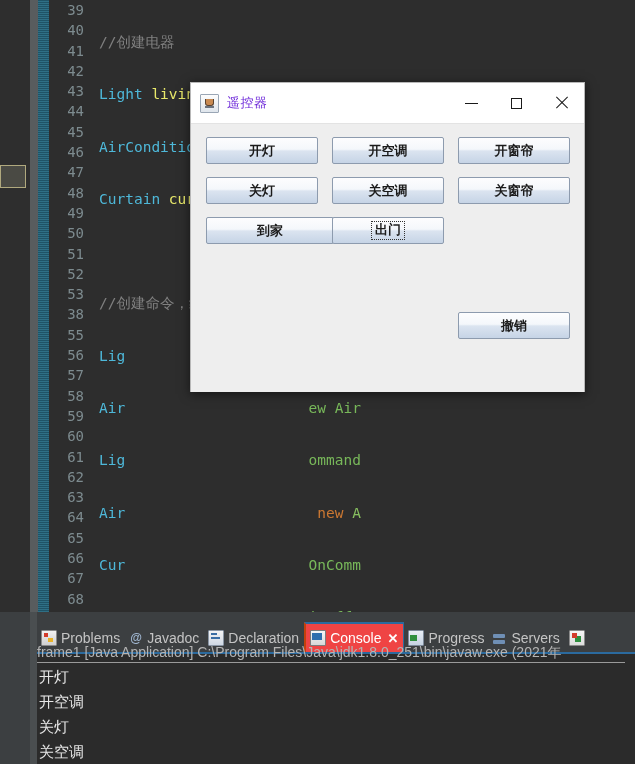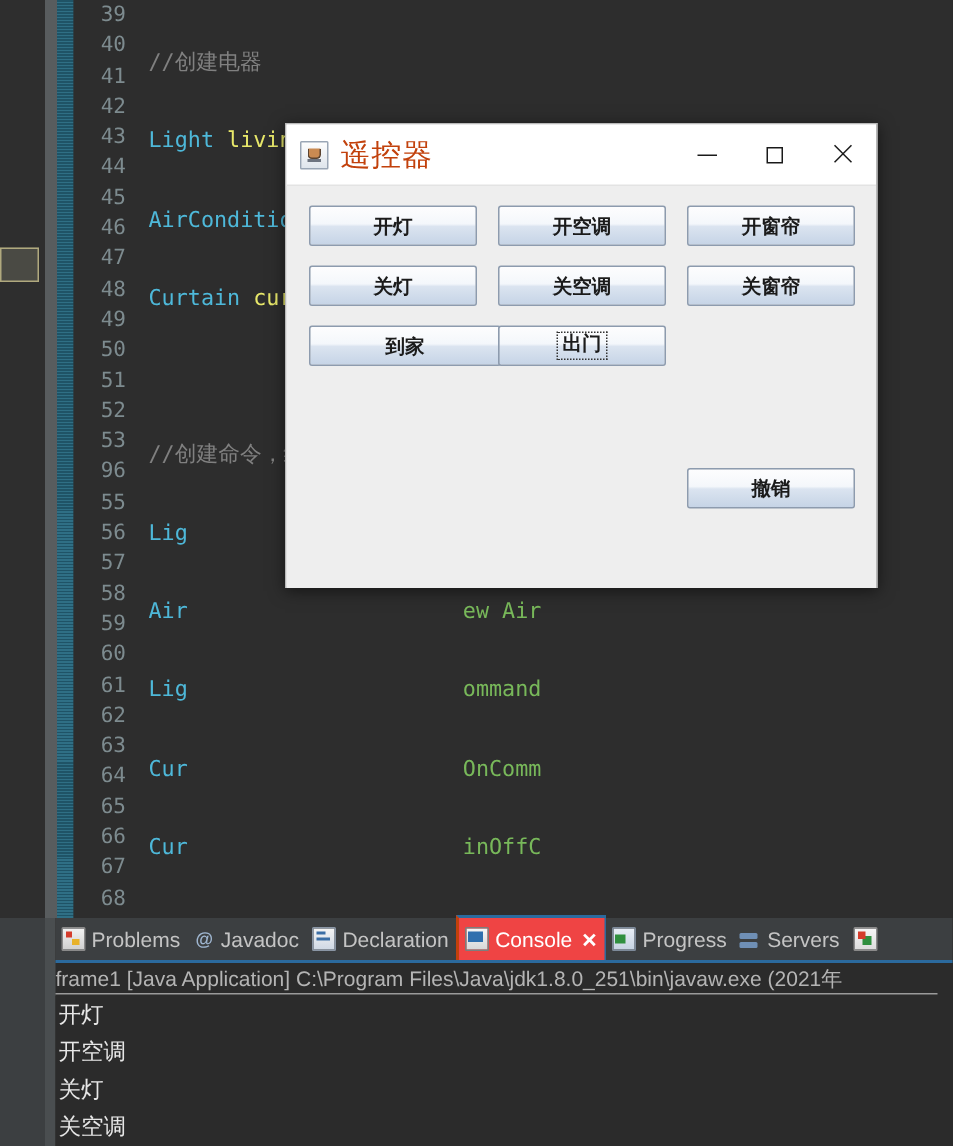--- a/index.html
+++ b/index.html
@@ -131,22 +131,22 @@
   .java-icon::after {
     content: "";
     position: absolute;
     left: 4px; top: 11px;
     width: 9px; height: 2px;
     background: #6d7480;
   }
   .dlg-title {
     margin-left: 8px;
     font-family: "DejaVu Sans", sans-serif;
-    font-size: 20px;
-    color: #c2410c;
+    font-size: 13px;
+    color: #6d28d9;
     letter-spacing: .5px;
   }
   .winbtns {
     position: absolute;
     right: 0; top: 0;
     height: 40px;
     display: flex;
   }
   .wbtn {
     width: 45px; height: 40px;
@@ -210,21 +210,21 @@
   }
   .cons-left2 {
     position: absolute;
     left: 30px; top: 0;
     width: 7px; height: 152px;
     background: #4a4e50;
   }
   .tabbar {
     position: absolute;
     left: 37px; top: 0;
-    width: 598px; height: 30px;
+    width: 598px; height: 42px;
     background: #3c3f41;
     display: flex;
     align-items: flex-end;
     border-bottom: 2px solid #2b6a9e;
     box-sizing: border-box;
   }
   .tab {
     display: flex;
     align-items: center;
     height: 28px;
@@ -317,21 +317,21 @@
     <div class="ln">44</div>
     <div class="ln">45</div>
     <div class="ln">46</div>
     <div class="ln">47</div>
     <div class="ln">48</div>
     <div class="ln">49</div>
     <div class="ln">50</div>
     <div class="ln">51</div>
     <div class="ln">52</div>
     <div class="ln">53</div>
-    <div class="ln">96</div>
+    <div class="ln">38</div>
     <div class="ln">55</div>
     <div class="ln">56</div>
     <div class="ln">57</div>
     <div class="ln">58</div>
     <div class="ln">59</div>
     <div class="ln">60</div>
     <div class="ln">61</div>
     <div class="ln">62</div>
     <div class="ln">63</div>
     <div class="ln">64</div>
@@ -345,20 +345,21 @@
   <div class="code-area">
     <div class="cl"><span class="t-com">//创建电器</span></div>
     <div class="cl"><span class="t-type">Light</span><span class="t-pun"> </span><span class="t-var">livingRoomLight</span><span class="t-pun"> = </span><span class="t-kw">new</span><span class="t-pun"> </span><span class="t-cls">Light</span><span class="t-pun">();</span></div>
     <div class="cl"><span class="t-type">AirCondition</span><span class="t-pun"> </span><span class="t-var">airCondition</span><span class="t-pun"> = </span><span class="t-kw">new</span><span class="t-pun"> </span><span class="t-cls">AirCondition</span><span class="t-pun">();</span></div>
     <div class="cl"><span class="t-type">Curtain</span><span class="t-pun"> </span><span class="t-var">curtain</span><span class="t-pun"> = </span><span class="t-kw">new</span><span class="t-pun"> </span><span class="t-cls">Curtain</span><span class="t-pun">();</span></div>
     <div class="cl">&nbsp;</div>
     <div class="cl"><span class="t-com">//创建命令，给每个按钮指定</span></div>
     <div class="cl"><span class="t-type">Lig</span><span class="t-meth">                     and(</span><span class="t-var">li</span></div>
     <div class="cl"><span class="t-type">Air</span><span class="t-meth">                     ew Air</span></div>
     <div class="cl"><span class="t-type">Lig</span><span class="t-meth">                     ommand</span></div>
+    <div class="cl"><span class="t-type">Air</span><span class="t-kw">                      new </span><span class="t-cls">A</span></div>
     <div class="cl"><span class="t-type">Cur</span><span class="t-meth">                     OnComm</span></div>
     <div class="cl"><span class="t-type">Cur</span><span class="t-meth">                     inOffC</span></div>
     
     
     
     
     
     
     
     

